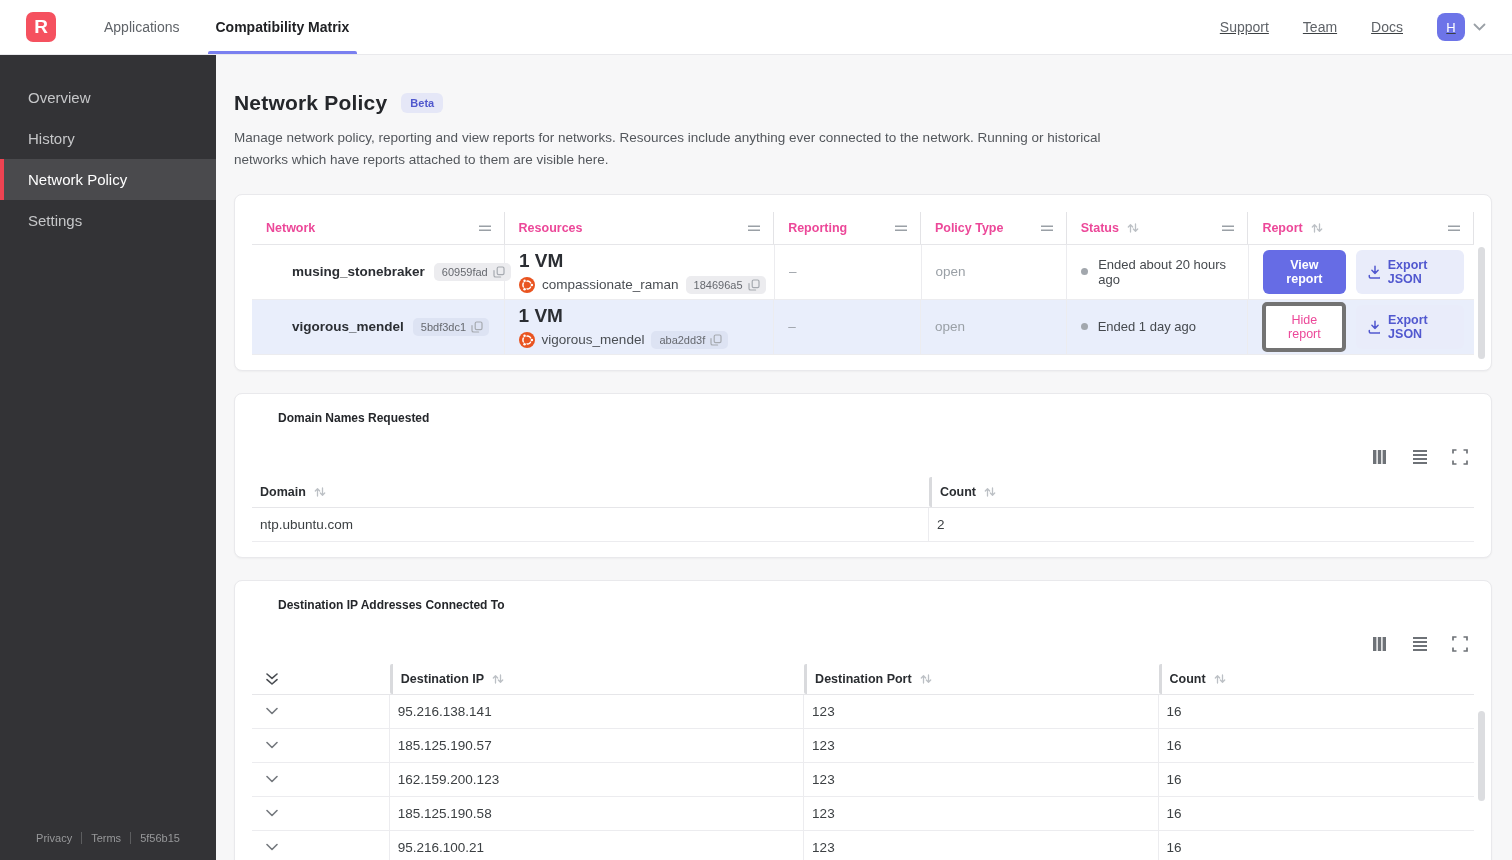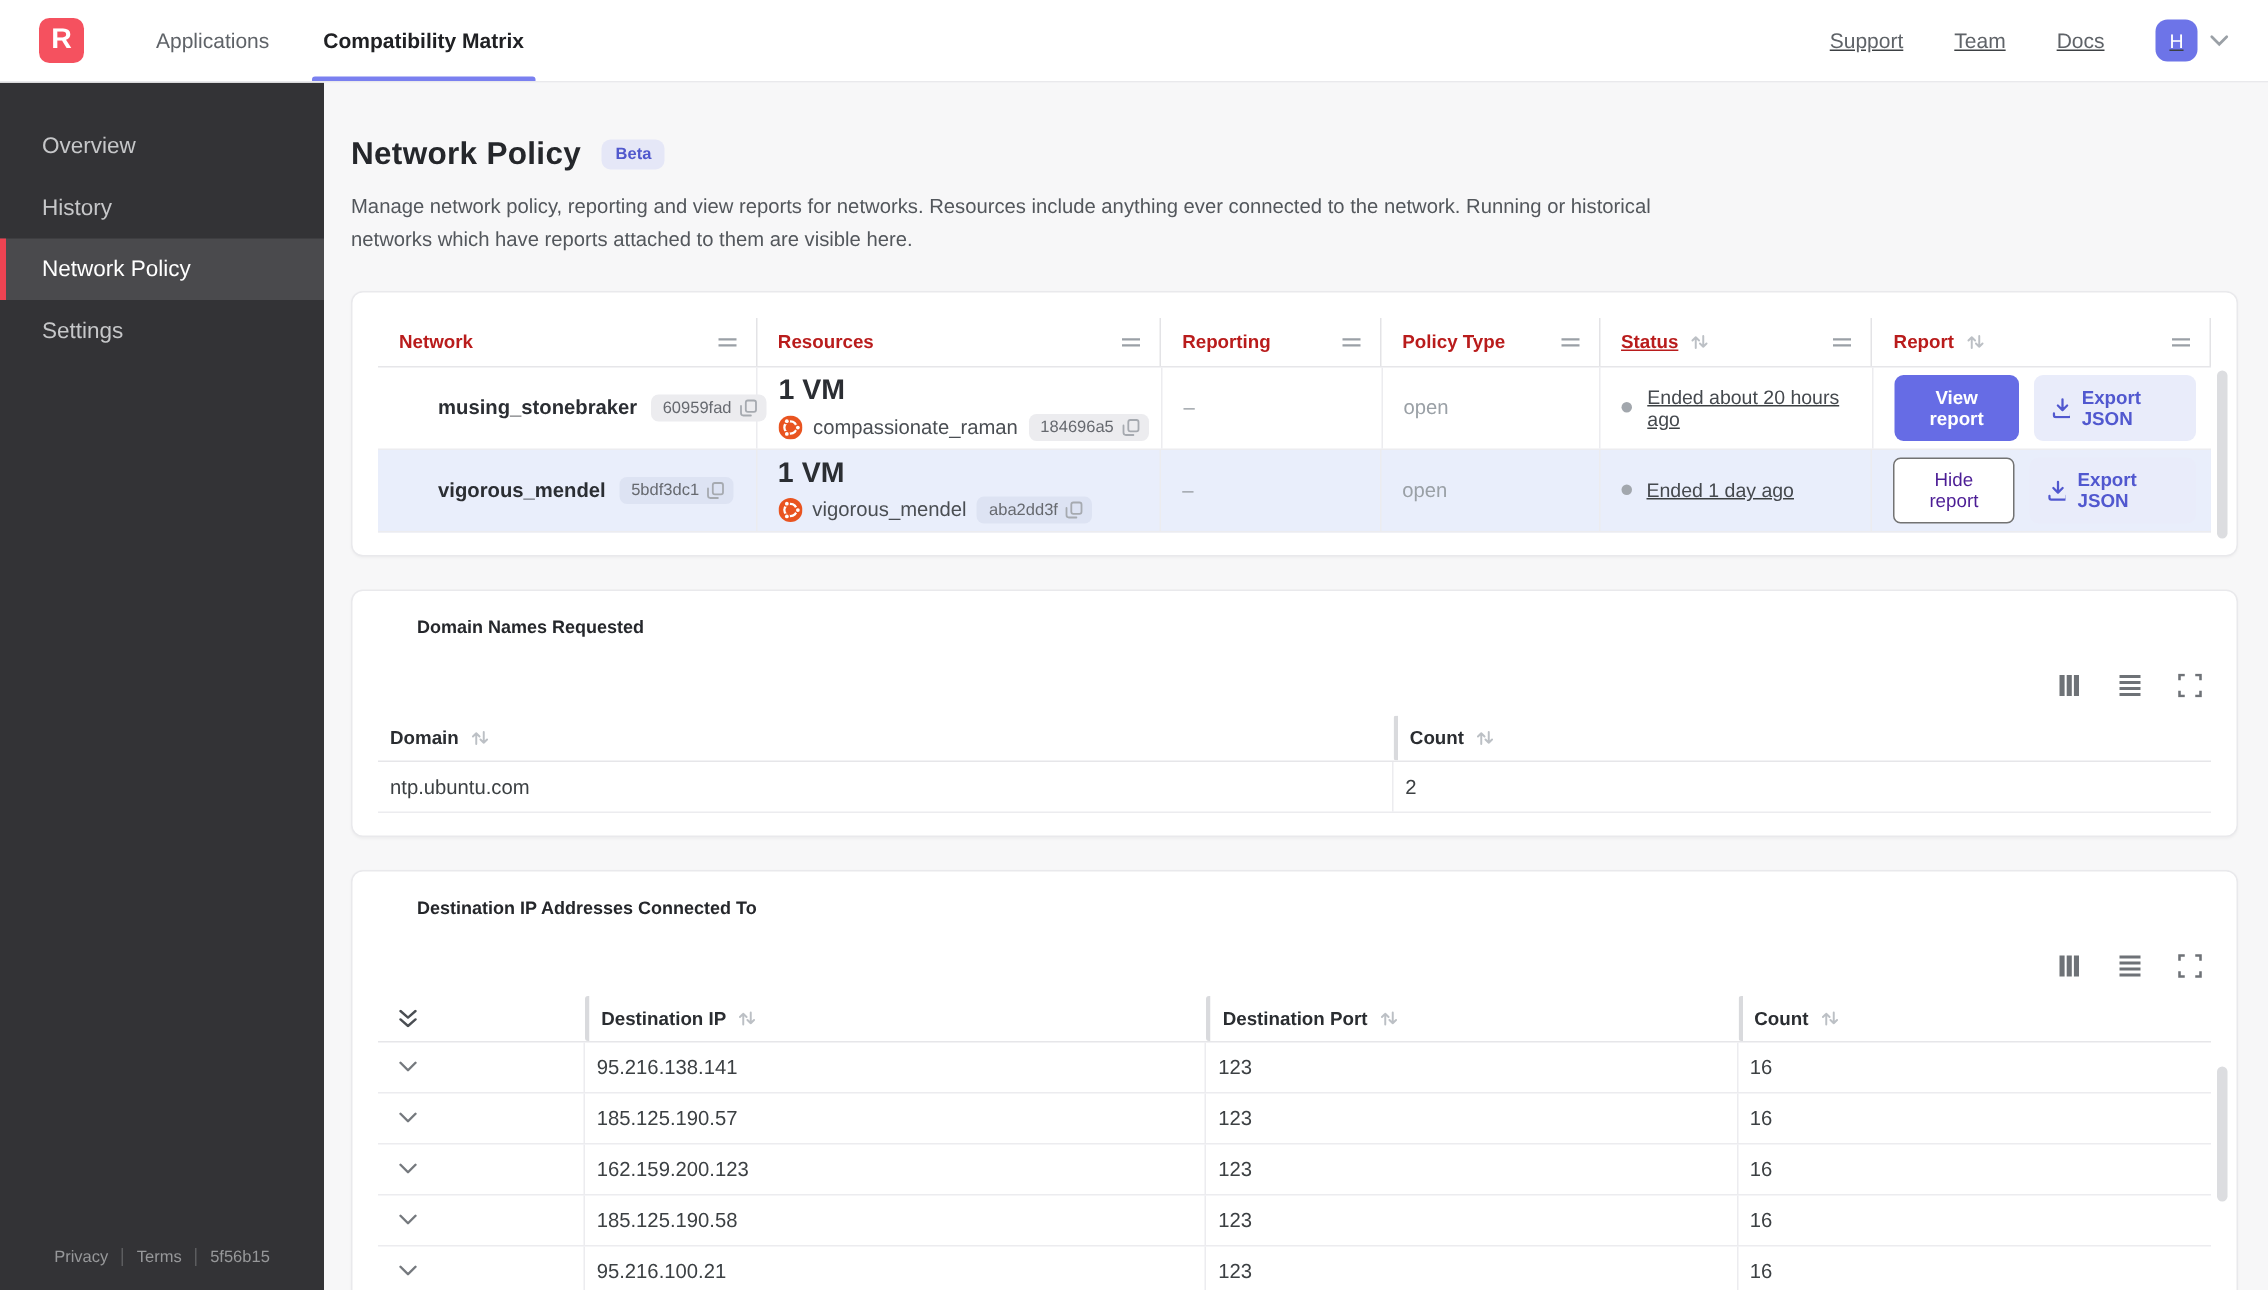--- a/index.html
+++ b/index.html
@@ -47,51 +47,51 @@
 
   
   .card { background:#fff; border:1px solid #e9e9ec; border-radius:8px;
     box-shadow:0 1px 2px rgba(20,20,30,.04); margin-top:22px; padding:17px 17px 15px; position:relative; }
   .card-title { font-size:12px; font-weight:700; color:#25272b;margin-left:26px; }
   .card-toolbar { display:flex; justify-content:flex-end; gap:24px; margin:24px 6px 12px 0; align-items:center; }
   .tool-icon { cursor:pointer; display:flex; }
 
   
   .thead { display:flex; border-bottom:1px solid #e6e6e9; }
-  .th { display:flex; align-items:center; font-size:12.5px; font-weight:700; color:#b91c1c;
+  .th { display:flex; align-items:center; font-size:12.5px; font-weight:700; color:#ec4899;
     padding:9px 12px 9px 14px; gap:7px; }
   .th .spacer { flex:1; }
   .trow { display:flex; border-bottom:1px solid #ececef; }
   .td { padding:0 10px 0 14px; display:flex; align-items:center; font-size:13.5px; color:#3c4043;
     border-right:1px solid #ececef; }
   .td:last-child { border-right:none; }
 
   
   .nt-head .th { border-right:1px solid #e3e3e6; }
   .col-network { width:253px; }
   .col-resources { width:270px; }
   .col-reporting { width:147px; }
   .col-policy { width:146px; }
-  .col-status { width:182px;text-decoration:underline; }
+  .col-status { width:182px; }
   .col-report { width:226px; }
   .nt-row { height:55px; }
   .nt-row.hl { background:#e9eefb; }
   .net-name { font-weight:700; color:#2b2e33; margin-right:9px;margin-left:26px; }
   .id-badge { background:#ececef; color:#66696f; font-size:11px; padding:3px 6px 3px 8px;
     border-radius:5px; display:inline-flex; align-items:center; gap:5px; cursor:pointer; }
   .nt-row.hl .id-badge { background:#dde3f3; }
   .res-cell { flex-direction:column; align-items:flex-start; justify-content:center; gap:4px; }
   .res-count { font-weight:700; color:#2b2e33; font-size:19px; }
   .res-line { display:flex; align-items:center; gap:7px; color:#4a4e53; }
   .muted { color:#9aa0a6; }
   .status-dot { width:7px; height:7px; border-radius:50%; background:#a2a7ad; margin-right:10px; flex-shrink:0; }
   .status-text { font-size:13px; color:#45494e; }
   .btn-primary { background:#666ce5; color:#fff; font-size:12.5px; font-weight:600;
     border:none; border-radius:6px; padding:8px 13px; cursor:pointer; }
-  .btn-outline { background:#fff; color:#4c1d95; font-size:12.5px; border:1px solid #737373;
+  .btn-outline { background:#fff; color:#ec4899; font-size:12.5px; border:4px solid #737373;
     border-radius:5px; padding:7px 12px; cursor:pointer;text-align:center; }
   .export-chip { display:inline-flex; align-items:center; gap:8px; background:#e9ecfa; color:#5158cf;
     font-size:12.5px; font-weight:600; border-radius:6px; padding:8px 12px; margin-left:10px; cursor:pointer; }
   .scrollbar-v { position:absolute; width:7px; border-radius:4px; background:#dcdde0; }
 
   
   .s-th { font-size:12.5px; font-weight:700; color:#2a2d31; display:flex; align-items:center; gap:7px;
     padding:8px 10px 8px 8px; }
   .s-row { display:flex; border-bottom:1px solid #ececef; }
   .s-td { font-size:13.5px; color:#3c4043; padding:9px 10px 9px 8px; display:flex; align-items:center;

